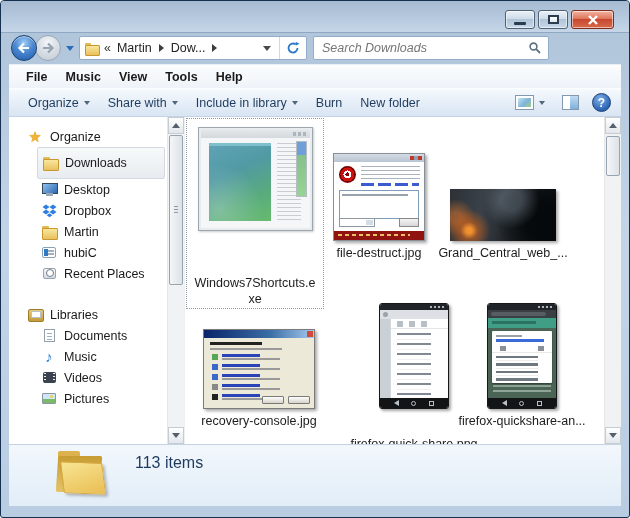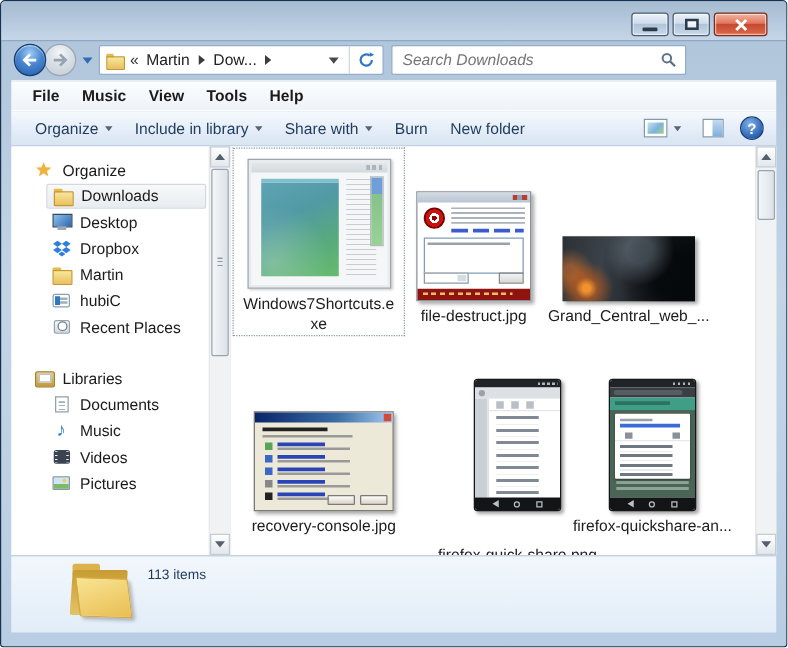--- a/index.html
+++ b/index.html
@@ -70,21 +70,21 @@
     background:linear-gradient(#c3dbf0,#7fb0dc);}
   .tb-help{width:19px;height:19px;border-radius:50%;color:#fff;font-weight:bold;font-size:12px;
     background:radial-gradient(circle at 40% 30%,#7fb0e8,#2c64b5 70%,#1c4a8e);
     border:1px solid #1b3f75;display:flex;align-items:center;justify-content:center;}
   
   .main{position:absolute;top:116px;left:8px;right:8px;height:327px;display:flex;background:#fff;}
   .sidebar{width:158px;padding-top:9px;overflow:hidden;}
   .srow{height:21px;display:flex;align-items:center;gap:7px;font-size:12.5px;color:#1a1a1a;padding:0 4px;}
   .srow.group{margin-left:14px;}
   .srow.child{margin-left:28px;}
-  .srow.sel{background:linear-gradient(#f7f9fa,#e8ecf0);border:1px solid #d2d9df;border-radius:2px;height:20px;margin-right:2px;}
+  .srow.sel{background:linear-gradient(#f7f9fa,#e8ecf0);border:1px solid #d2d9df;border-radius:2px;height:32px;margin-right:2px;}
   .grp-gap{height:20px;}
   .ic{width:16px;height:16px;flex:none;display:flex;align-items:center;justify-content:center;position:relative;}
   .star-ch{color:#f2b233;font-size:15px;line-height:15px;text-shadow:0 0 1px #c78e1e;}
   .i-folder{width:15px;height:12px;position:relative;}
   .i-folder::before{content:"";position:absolute;left:0;top:0;width:7px;height:3px;background:#e4bc54;border-radius:1px;}
   .i-folder::after{content:"";position:absolute;left:0;top:2px;width:14px;height:10px;
     background:linear-gradient(#f8e79c,#e9c05e);border:1px solid #c9972e;border-radius:1px;}
   .i-monitor{width:15px;height:13px;position:relative;}
   .i-monitor::before{content:"";position:absolute;left:0;top:0;width:14px;height:9px;border:1px solid #34495e;
     background:linear-gradient(135deg,#8ec1ef,#2e68b0);}
@@ -122,21 +122,21 @@
   .tri-dn{width:0;height:0;border-left:4px solid transparent;border-right:4px solid transparent;border-top:5px solid #55606c;}
   .sb-track{flex:1;position:relative;}
   .sb-thumb{position:absolute;left:1px;right:1px;background:linear-gradient(90deg,#f4f6f8,#dde2e8);
     border:1px solid #97a4b2;border-radius:2px;}
   .sb-thumb.grip::after{content:"";position:absolute;left:4px;right:4px;top:50%;height:8px;margin-top:-4px;
     background:repeating-linear-gradient(to bottom,#8b98a6 0 1px,transparent 1px 3px);}
   .divider{width:1px;background:#f0f0f0;}
   
   .content{flex:1;position:relative;overflow:hidden;}
   .file{position:absolute;display:flex;flex-direction:column;align-items:center;}
-  .file.selfocus{outline:1px dotted #8d9bab;}
+  .file.selfocus{outline:1px dotted #8d9bab;gap:40px;}
   .thumb-area{display:flex;align-items:flex-end;justify-content:center;}
   .fname{font-size:12.5px;color:#1c1c1c;text-align:center;line-height:1.3;margin-top:4px;}
   .shadowed{box-shadow:2px 2px 3px rgba(0,0,0,.35);}
   
   .t-exe{width:115px;height:104px;border:1px solid #9da5ad;background:#f5f6f7;position:relative;
     box-shadow:inset 0 0 0 2px #e9ecef,1px 1px 2px rgba(0,0,0,.2);}
   .t-exe::before{content:"";position:absolute;left:2px;top:2px;right:2px;height:8px;
     background:linear-gradient(#e3e7ea,#d4d9dd);}
   .t-exe::after{content:"";position:absolute;right:5px;top:4px;width:14px;height:4px;
     background:repeating-linear-gradient(to right,#aeb6bd 0 3px,transparent 3px 5px);}
@@ -232,21 +232,21 @@
   
   .statusbar{position:absolute;top:443px;left:8px;right:8px;height:62px;
     background:linear-gradient(#f2f7fc,#e2edf8);border-top:1px solid #c3d3e3;}
   .big-folder{position:absolute;left:46px;top:4px;width:52px;height:48px;}
   .bf-back{position:absolute;left:3px;top:2px;width:22px;height:9px;background:#dcb14e;border-radius:2px 2px 0 0;}
   .bf-body{position:absolute;left:2px;top:7px;width:44px;height:36px;
     background:linear-gradient(#c79c33,#e3c368);border-radius:2px;transform:skewX(-4deg);}
   .bf-front{position:absolute;left:7px;top:13px;width:42px;height:32px;border:1px solid #d8a93f;
     background:linear-gradient(160deg,#f8e594,#e9bd52);border-radius:2px;transform:skewX(9deg) rotate(2deg);
     box-shadow:2px 2px 3px rgba(0,0,0,.25);}
-  .status-text{position:absolute;left:109px;top:9px;font-size:11px;color:#1e3a5f;}
+  .status-text{position:absolute;left:126px;top:9px;font-size:16px;color:#1e3a5f;}
 </style>
 </head>
 <body>
 
 <div class="win">
 
   <div class="titlebar">
     <div class="caption">
       <div class="cbtn">
           <span class="g-min"></span>
@@ -307,25 +307,25 @@
     <span class="menuitem">Tools</span>
     <span class="menuitem">Help</span>
   </div>
 
   <div class="toolbar">
     <div class="tbtn">
       <span>Organize</span>
       <span class="dd"></span>
     </div>
     <div class="tbtn">
+      <span>Share with</span>
+      <span class="dd"></span>
+    </div>
+    <div class="tbtn">
       <span>Include in library</span>
-      <span class="dd"></span>
-    </div>
-    <div class="tbtn">
-      <span>Share with</span>
       <span class="dd"></span>
     </div>
     <div class="tbtn">
       <span>Burn</span>
     </div>
     <div class="tbtn">
       <span>New folder</span>
     </div>
     <div class="tb-right">
       <div class="tb-views">

